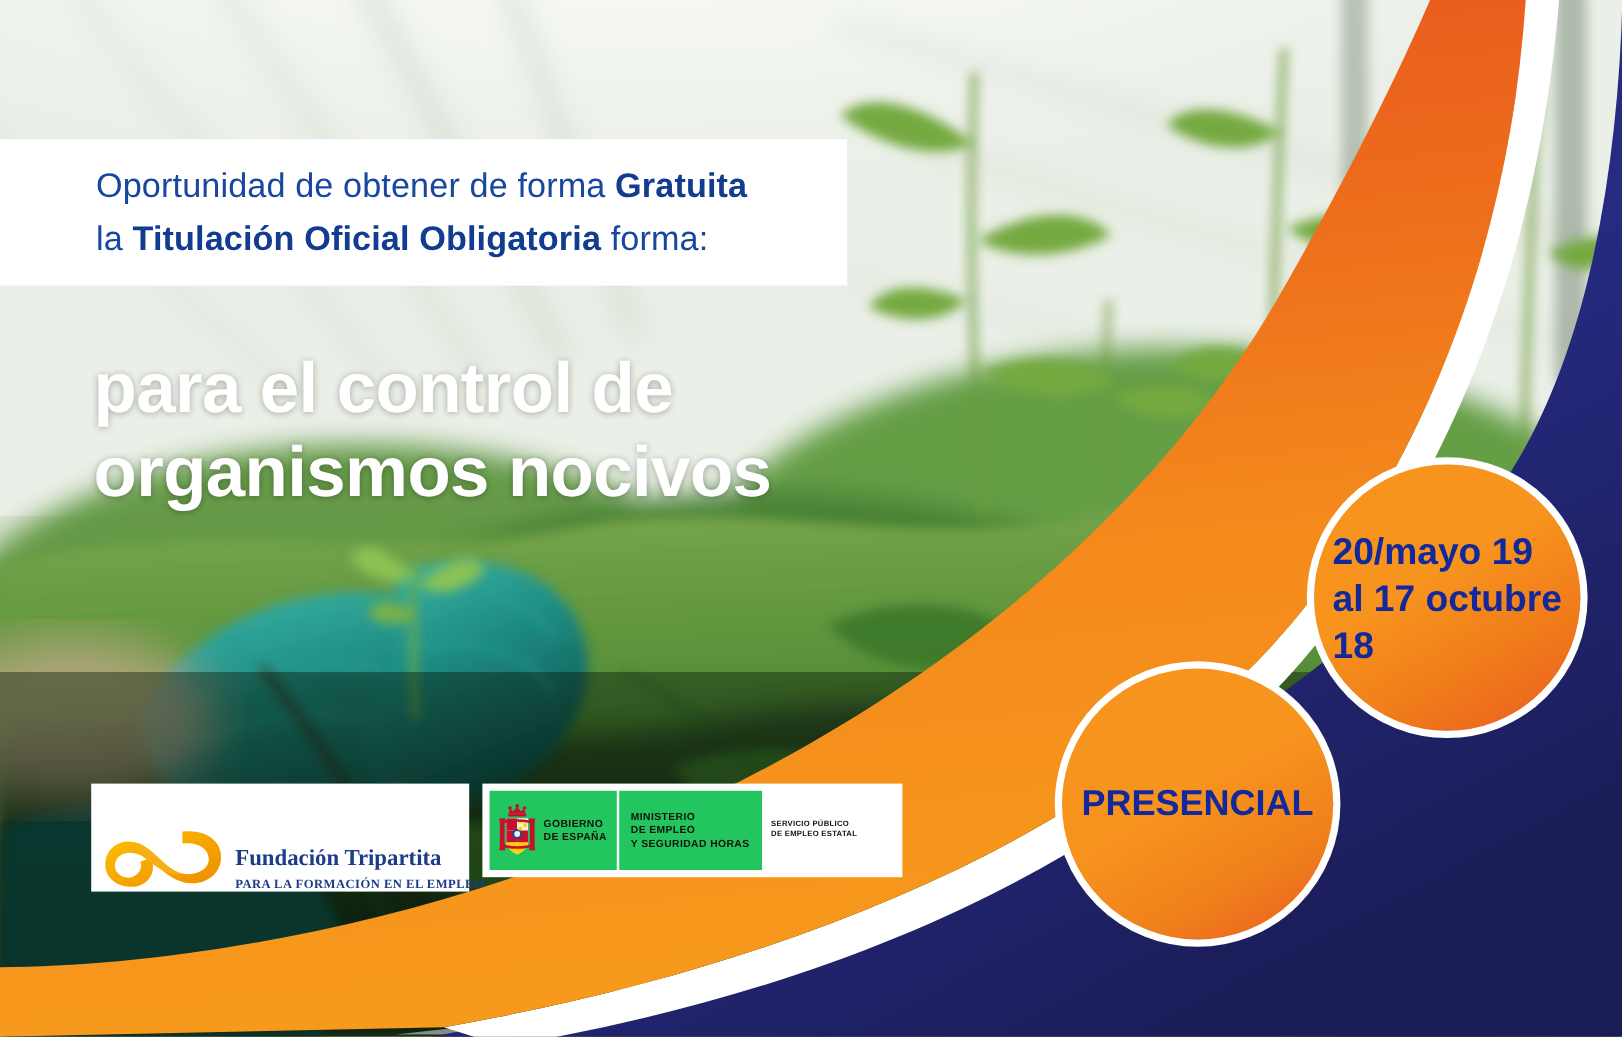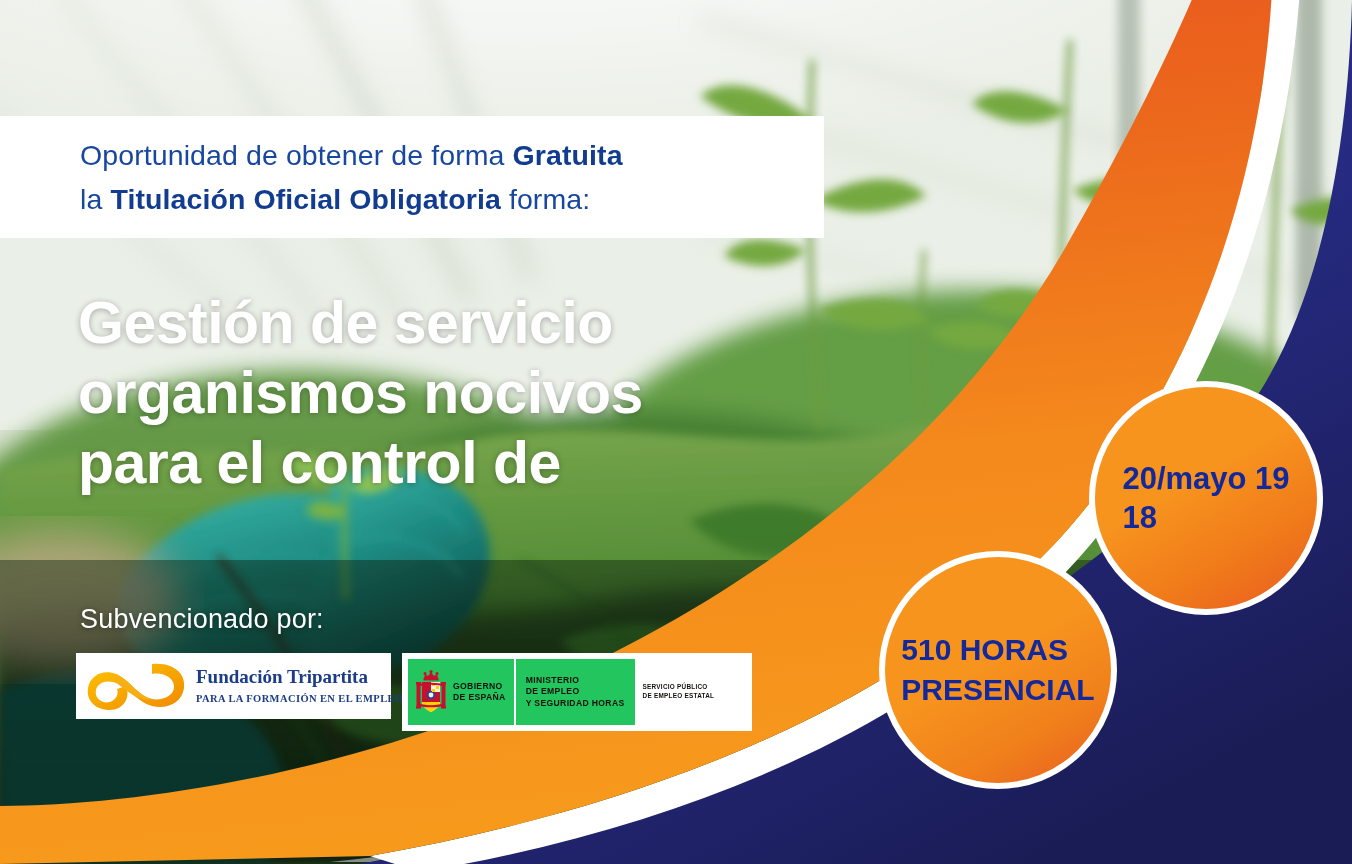--- a/index.html
+++ b/index.html
@@ -19,21 +19,21 @@
 
   
   .photo-dark-band{
     position:absolute;left:0;top:560px;width:1352px;height:304px;
     background:linear-gradient(to bottom,rgba(8,26,10,.42) 0%,rgba(6,20,8,.50) 40%,rgba(6,20,8,.55) 100%);
     pointer-events:none;
   }
 
   
   .headline-band{
-    position:absolute;left:0;top:116px;width:824px;height:122px;
+    position:absolute;left:0;top:116px;width:706px;height:122px;
     background:#ffffff;
     display:flex;flex-direction:column;justify-content:center;
     box-sizing:border-box;padding-left:80px;
   }
   .headline-line{
     font-size:28.5px;line-height:44px;color:#17479E;
     font-weight:400;white-space:nowrap;letter-spacing:.1px;
   }
   .headline-line b{font-weight:700;color:#123C8F;}
 
@@ -48,22 +48,22 @@
 
   
   .sponsor-label{
     position:absolute;left:80px;top:604px;
     color:#ffffff;font-size:27px;font-weight:400;letter-spacing:.2px;
     text-shadow:0 1px 5px rgba(0,0,0,.45);
   }
 
   
   .logo-tripartita{
-    position:absolute;left:76px;top:653px;width:315px;height:66px;
-    background:#ffffff;display:flex;align-items:center;
+    position:absolute;left:76px;top:653px;width:315px;height:90px;
+    background:#ffffff;display:flex;align-items:flex-end;
     padding:0 6px;box-sizing:border-box;
   }
   .tri-mark{width:108px;height:56px;flex:0 0 auto;}
   .tri-text{margin-left:6px;line-height:1;}
   .tri-title{
     font-family:"Liberation Serif",serif;
     font-size:19px;font-weight:700;color:#1B3C87;white-space:nowrap;
   }
   .tri-sub{
     font-family:"Liberation Serif",serif;
@@ -313,26 +313,24 @@
              C 760 606 960 430 1064 250
              C 1124 146 1168 56 1196 -10 Z" fill="url(#orangeTop)"></path>
   </svg>
 
   <div class="headline-band">
     <div class="headline-line"><span>Oportunidad de obtener de forma </span><b>Gratuita</b></div>
     <div class="headline-line"><span>la </span><b>Titulación Oficial Obligatoria</b><span> forma:</span></div>
   </div>
 
   <div class="main-title">
-    <span>Gestión de servicio</span>
+    <span>para el control de</span>
     <span>organismos nocivos</span>
-    <span>para el control de</span>
-  </div>
-
-  <div class="sponsor-label">Subvencionado por:</div>
+  </div>
+
 
   <div class="logo-tripartita">
     <svg class="tri-mark" viewBox="0 0 108 56" aria-hidden="true">
       <defs>
         <linearGradient id="triG1" x1="0" y1="0" x2="1" y2="1">
           <stop offset="0%" stop-color="#FDC300"></stop>
           <stop offset="100%" stop-color="#F08A00"></stop>
         </linearGradient>
         <linearGradient id="triG2" x1="0" y1="1" x2="1" y2="0">
           <stop offset="0%" stop-color="#F5A623"></stop>
@@ -406,24 +404,24 @@
       <div class="sepe-txt">
         <div>SERVICIO PÚBLICO</div>
         <div>DE EMPLEO ESTATAL</div>
       </div>
     </div>
   </div>
 
   <div class="badge badge-date">
     <div class="badge-inner">
       <div>20/mayo 19</div>
+      <div>al 17 octubre</div>
       <div>18</div>
     </div>
   </div>
 
   <div class="badge badge-hours">
     <div class="badge-inner">
-      <div>510 HORAS</div>
       <div>PRESENCIAL</div>
     </div>
   </div>
 
 </div>
 
 </body></html>

